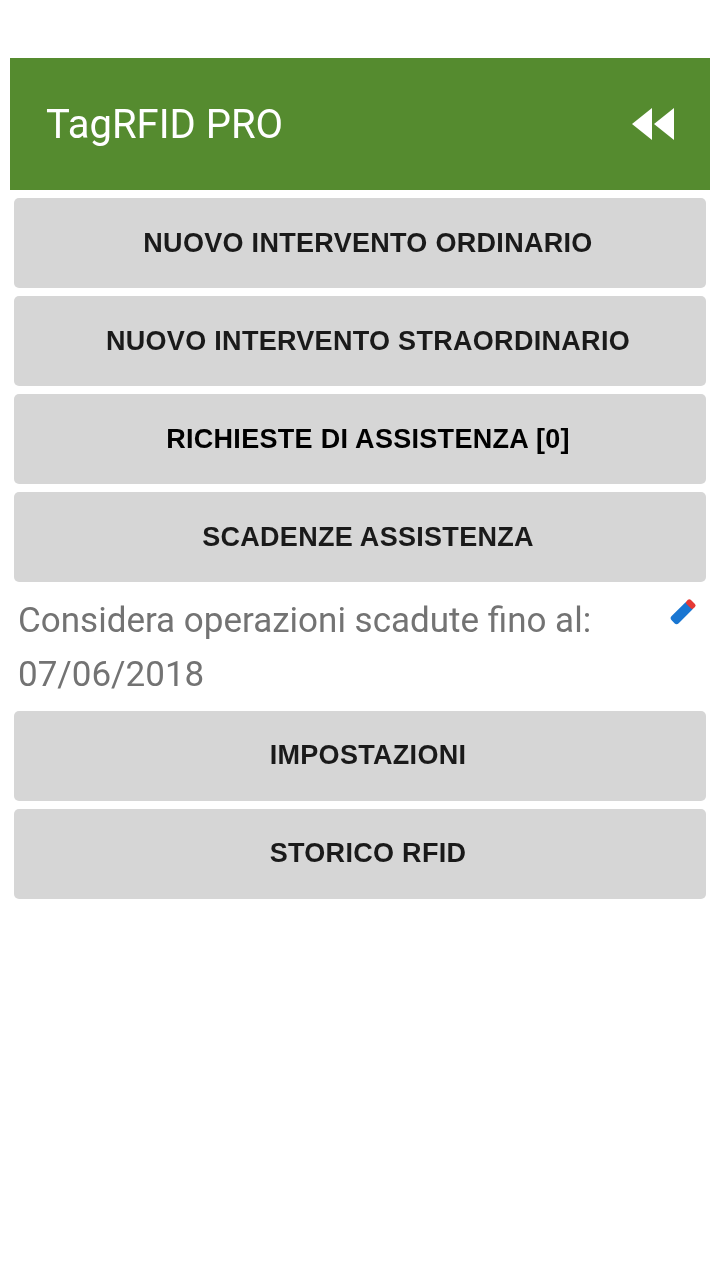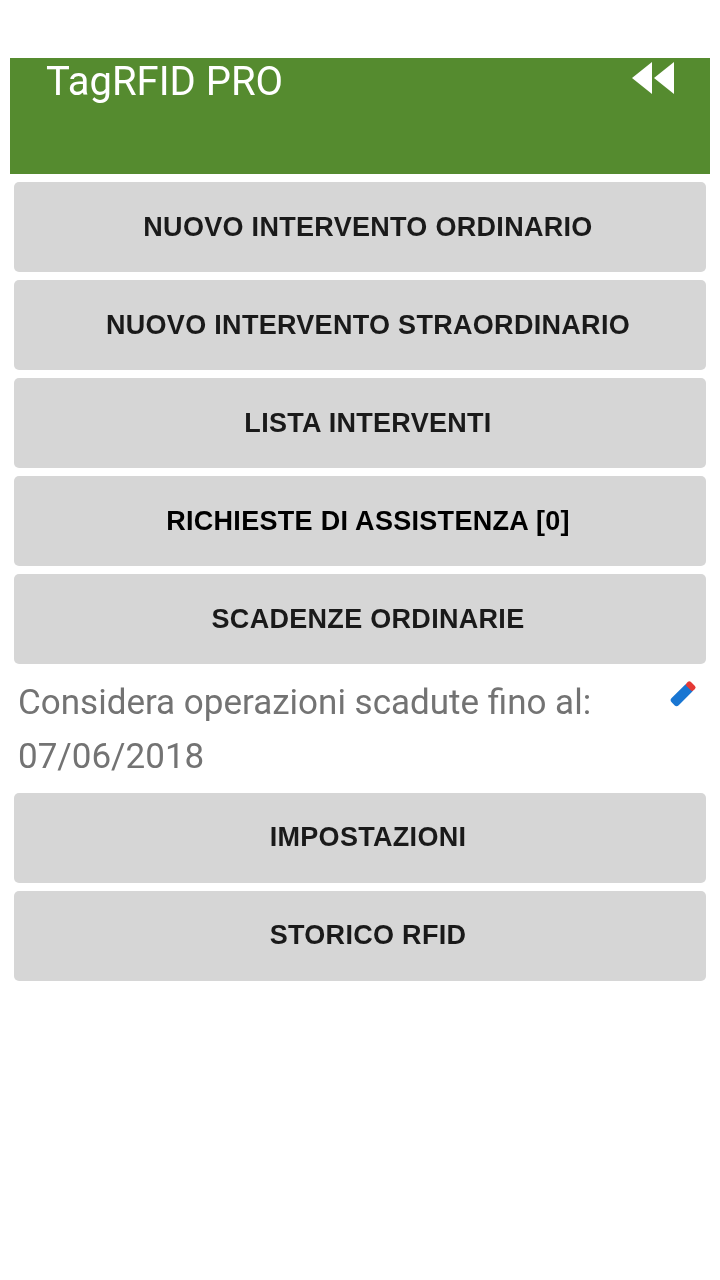--- a/index.html
+++ b/index.html
@@ -13,23 +13,23 @@
       width: 720px;
       height: 1280px;
       overflow: hidden;
     }
     .status-bar {
       height: 58px;
       background: #ffffff;
     }
     .header {
       background: #558b2f;
-      height: 116px;
+      height: 132px;
       display: flex;
-      align-items: flex-start;
+      align-items: center;
       justify-content: space-between;
       padding: 0 30px 0 36px;
       margin: 0 10px;
     }
     .header-title {
       color: #ffffff;
       font-size: 40px;
       font-weight: 400;
     }
     .rewind-icon {
@@ -94,23 +94,22 @@
     <svg viewBox="0 0 56 40">
       <path d="M 28 4 L 8 20 L 28 36 Z" fill="#ffffff"></path>
       <path d="M 50 4 L 30 20 L 50 36 Z" fill="#ffffff"></path>
     </svg>
   </span>
 </div>
 
 <div class="content">
   <button class="btn">NUOVO INTERVENTO ORDINARIO</button>
   <button class="btn">NUOVO INTERVENTO STRAORDINARIO</button>
-  <button class="btn">LISTA INTERVENTI</button>
   <button class="btn btn-red">RICHIESTE DI ASSISTENZA [0]</button>
-  <button class="btn">SCADENZE ORDINARIE</button>
+  <button class="btn">SCADENZE ASSISTENZA</button>
 
   <div class="info-row">
     <div class="info-text">
       <div>Considera operazioni scadute fino al:</div>
       <div>07/06/2018</div>
     </div>
     <span class="edit-icon">
       <svg viewBox="0 0 40 40">
         <rect x="17" y="4" width="10" height="25" rx="3" fill="#1976d2" transform="rotate(45 20 20)"></rect>
         <rect x="17" y="1" width="10" height="6" rx="2" fill="#e53935" transform="rotate(45 20 20)"></rect>

